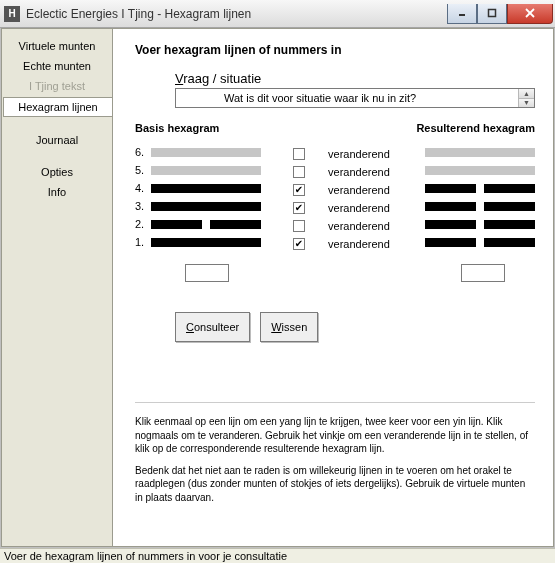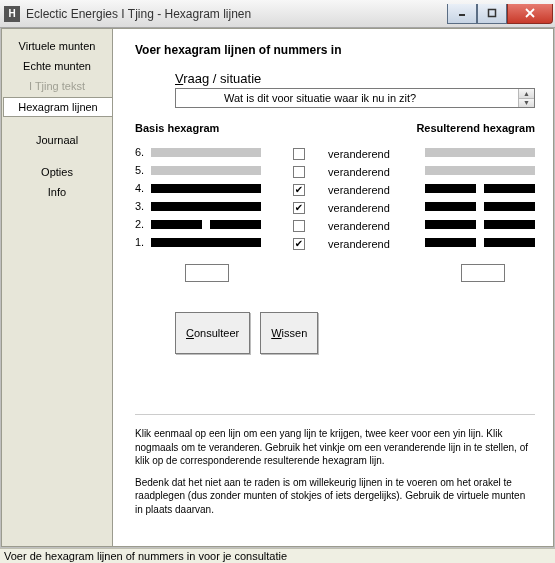--- a/index.html
+++ b/index.html
@@ -230,21 +230,21 @@
   .col-basis .num-input { margin-left: 50px; }
   .col-result .num-input { margin-left: auto; margin-right: 30px; display: block; }
 
   .btn-row {
     margin-top: 30px;
     margin-left: 40px;
     display: flex;
     gap: 10px;
   }
   .btn {
-    padding: 14px 10px;
+    padding: 8px 10px;
     font-size: 11px;
     background: #efefef;
     border: 1px solid #7a7a7a;
     box-shadow: 1px 1px 0 #bcbcbc;
     cursor: pointer;
     text-decoration: underline;
     text-decoration-color: transparent;
   }
   .btn span { text-decoration: underline; }
 

